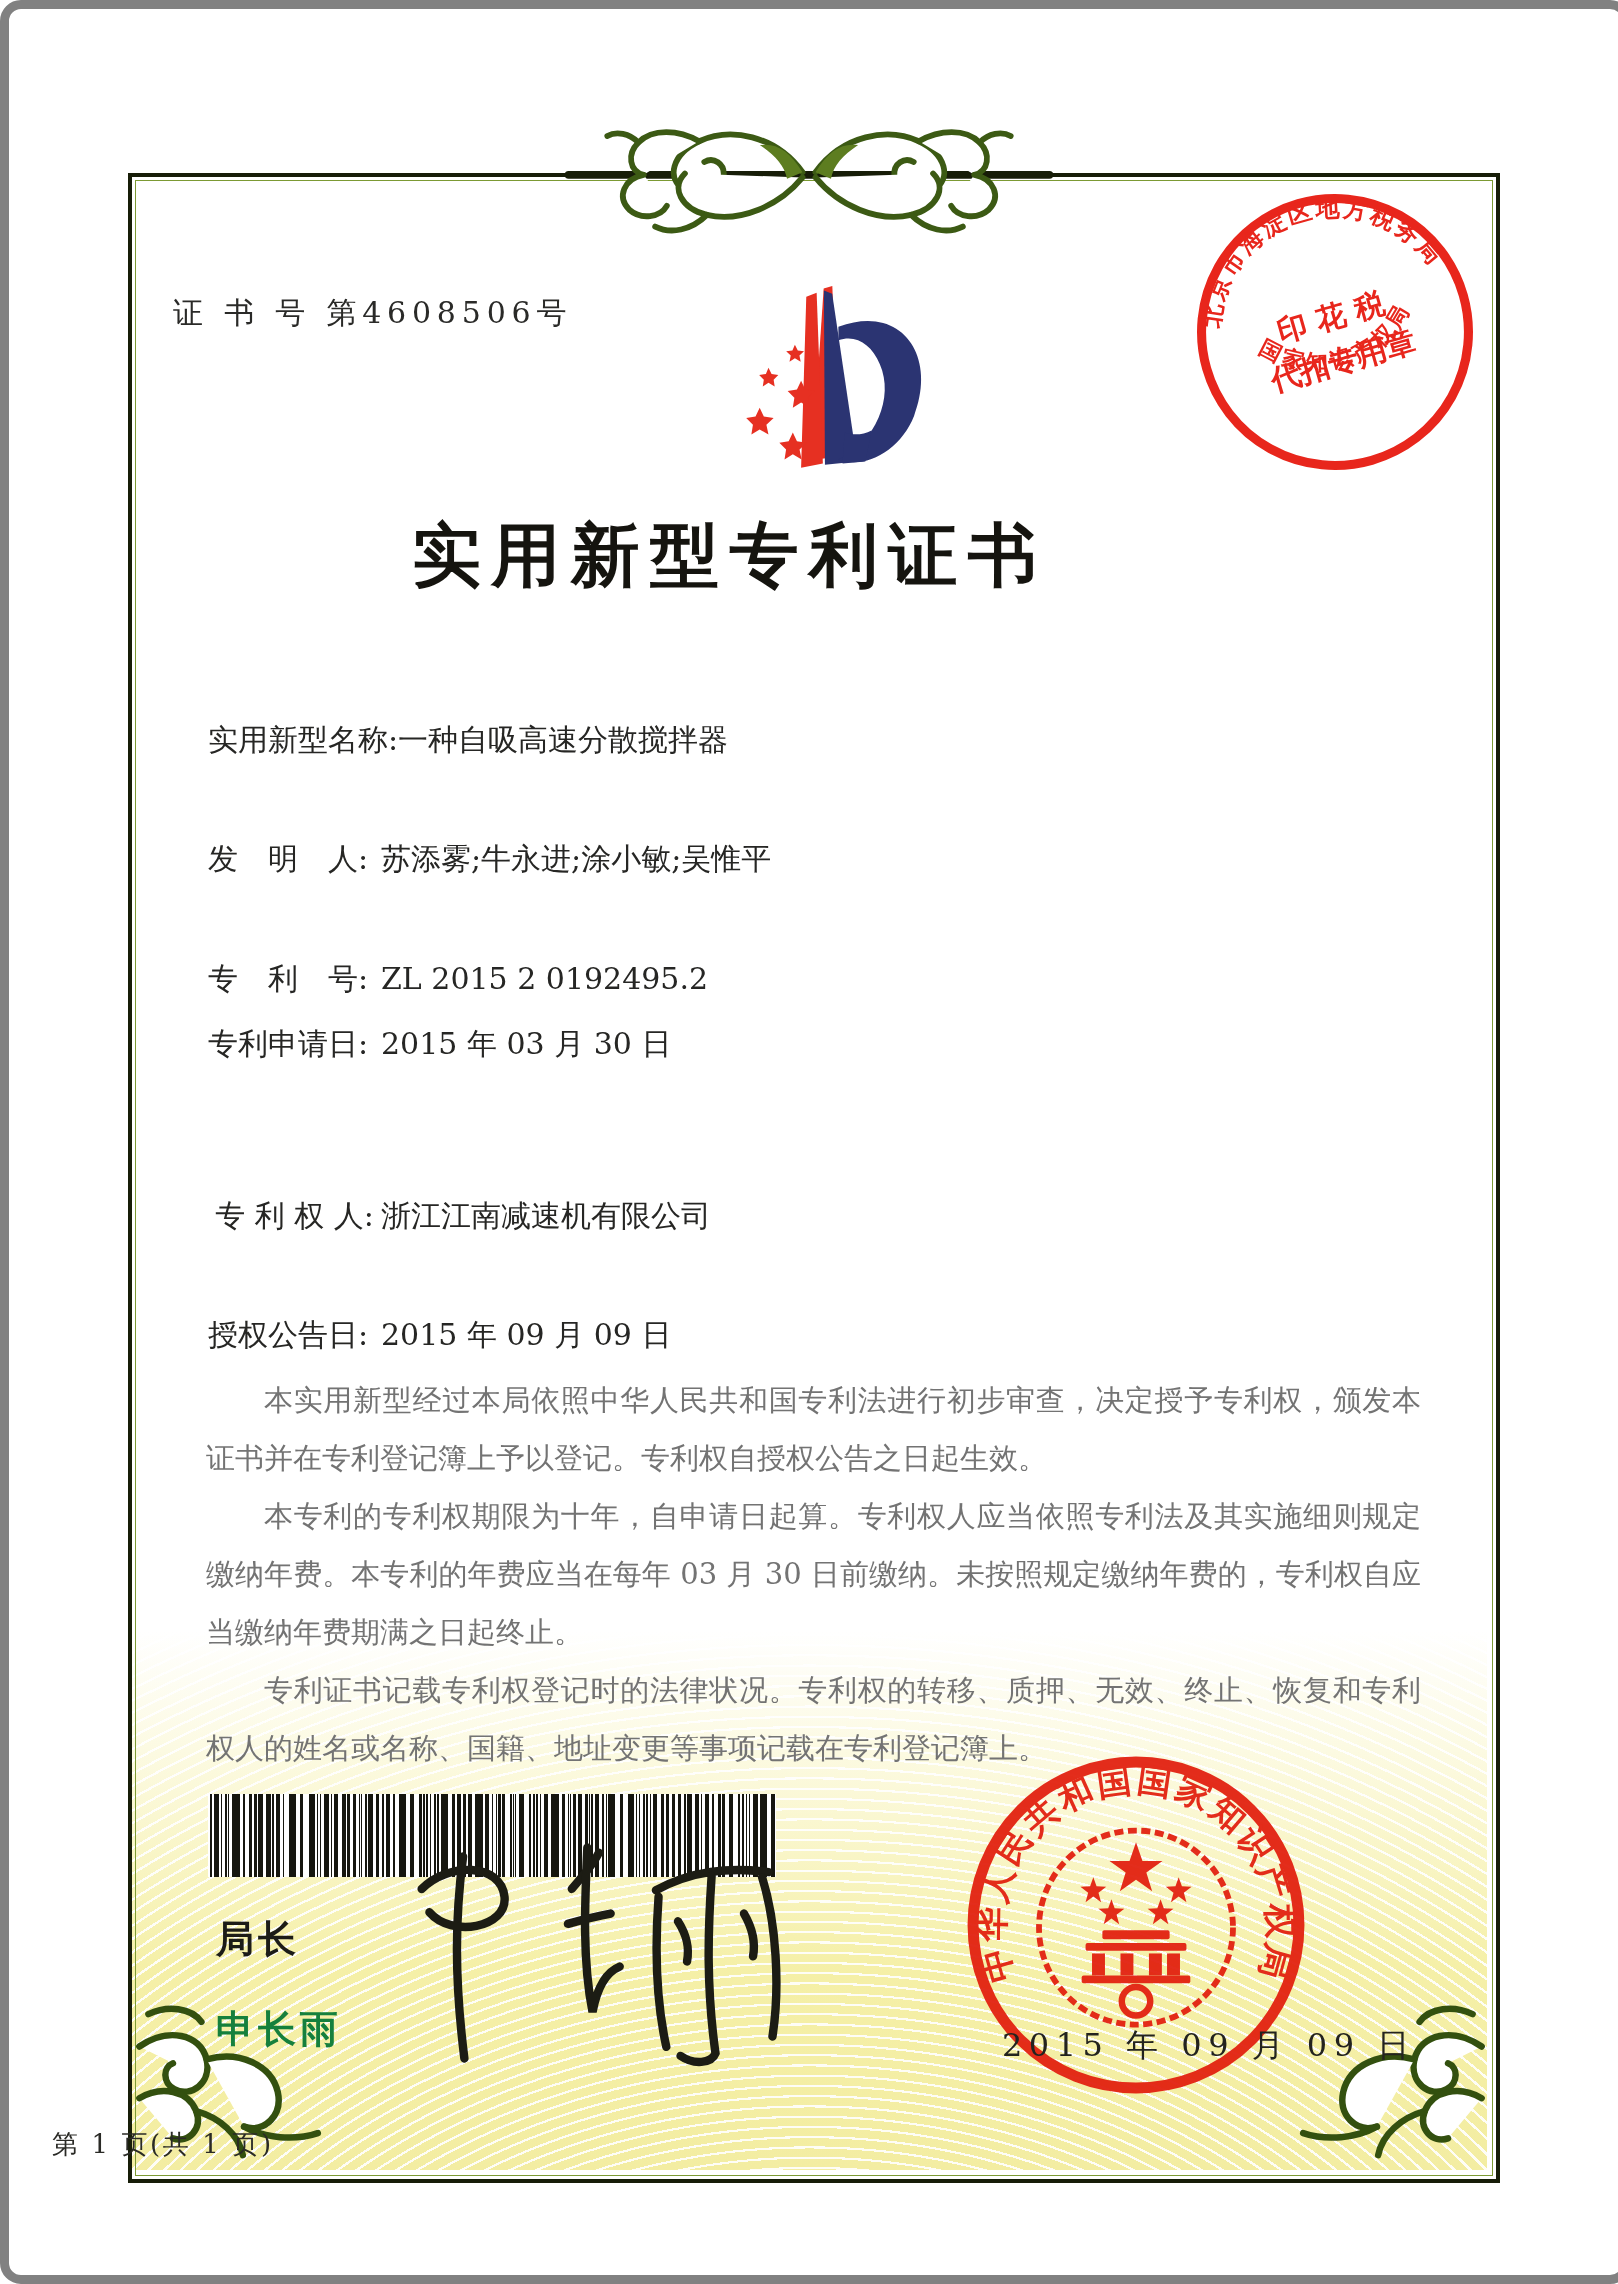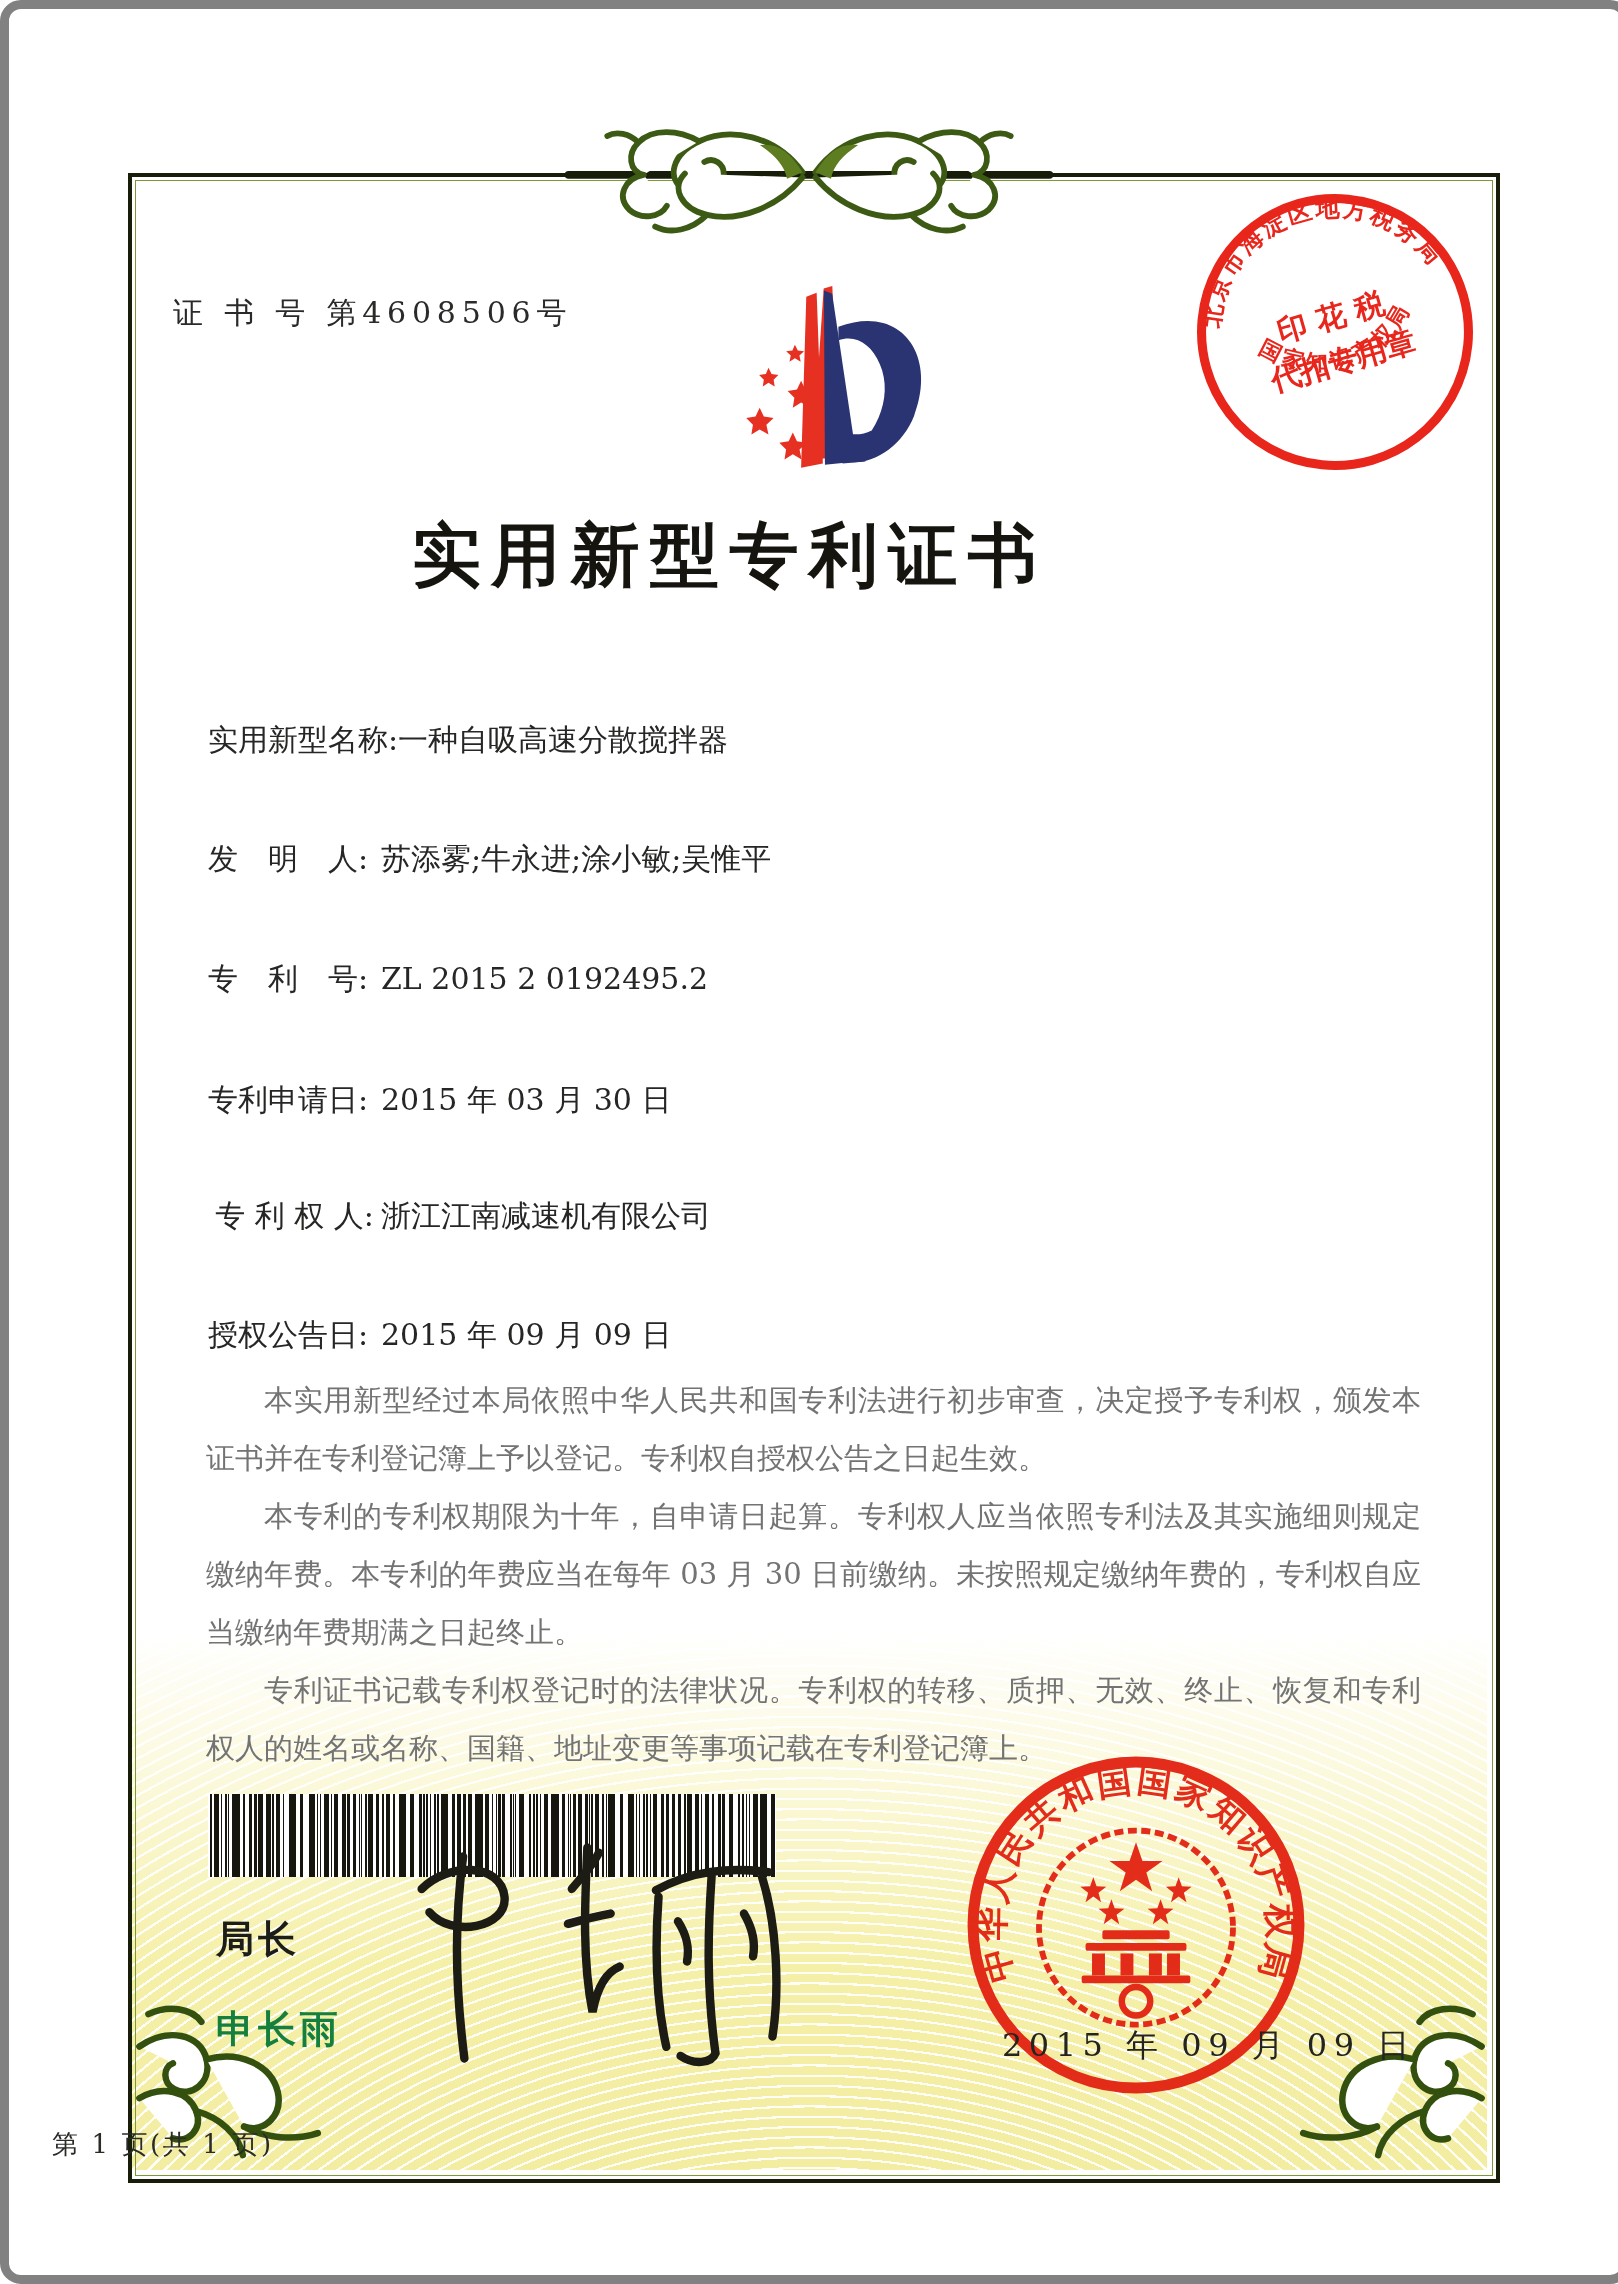--- a/index.html
+++ b/index.html
@@ -16,21 +16,21 @@
   .watermark{
     position:absolute;left:132px;top:1631px;width:1355px;height:539px;z-index:0;
     background:
       repeating-radial-gradient(1165px 971px at 50% 185%, rgba(255,255,255,0) 0 9.7px, rgba(255,255,255,.9) 9.7px 12.3px),
       linear-gradient(to bottom, rgba(246,240,168,0) 0%, rgba(246,240,168,.45) 30%, rgba(244,238,158,.9) 62%, #f3eda2 100%);
   }
   .cert-number{position:absolute;left:173px;top:293px;font-size:30px;letter-spacing:5.8px;color:#2a2a28;z-index:3;}
   .title{position:absolute;left:0;width:1459px;top:510px;text-align:center;font-size:69px;font-weight:bold;letter-spacing:10.4px;color:#15140f;z-index:3;}
   .row{position:absolute;left:208px;font-size:30px;color:#262624;z-index:3;white-space:nowrap;}
   .row .lbl{display:inline-block;min-width:173px;}
-  .r0{top:720px;} .r1{top:839px;} .r2{top:959px;} .r3{top:1080px;} .r4{top:1196px;text-align:center;} .r5{top:1315px;}
+  .r0{top:720px;} .r1{top:839px;} .r2{top:959px;} .r3{top:1024px;} .r4{top:1196px;text-align:center;} .r5{top:1315px;}
   .body-text{position:absolute;left:206px;top:1371px;width:1215px;font-size:29px;line-height:58px;color:#737373;z-index:3;}
   .body-text p{margin:0;text-indent:2em;text-align:justify;}
   .barcode{
     position:absolute;left:208px;top:1794px;width:568px;height:83px;z-index:3;
     background-image:
       repeating-linear-gradient(90deg,#ffffff 0 1.9px,rgba(255,255,255,0) 1.9px 11px),
       repeating-linear-gradient(90deg,#ffffff 0 1.3px,rgba(255,255,255,0) 1.3px 19px),
       repeating-linear-gradient(90deg,#16160f 0 2.6px,rgba(0,0,0,0) 2.6px 5.8px),
       repeating-linear-gradient(90deg,#16160f 0 3.9px,#ffffff 3.9px 8.4px);
   }

